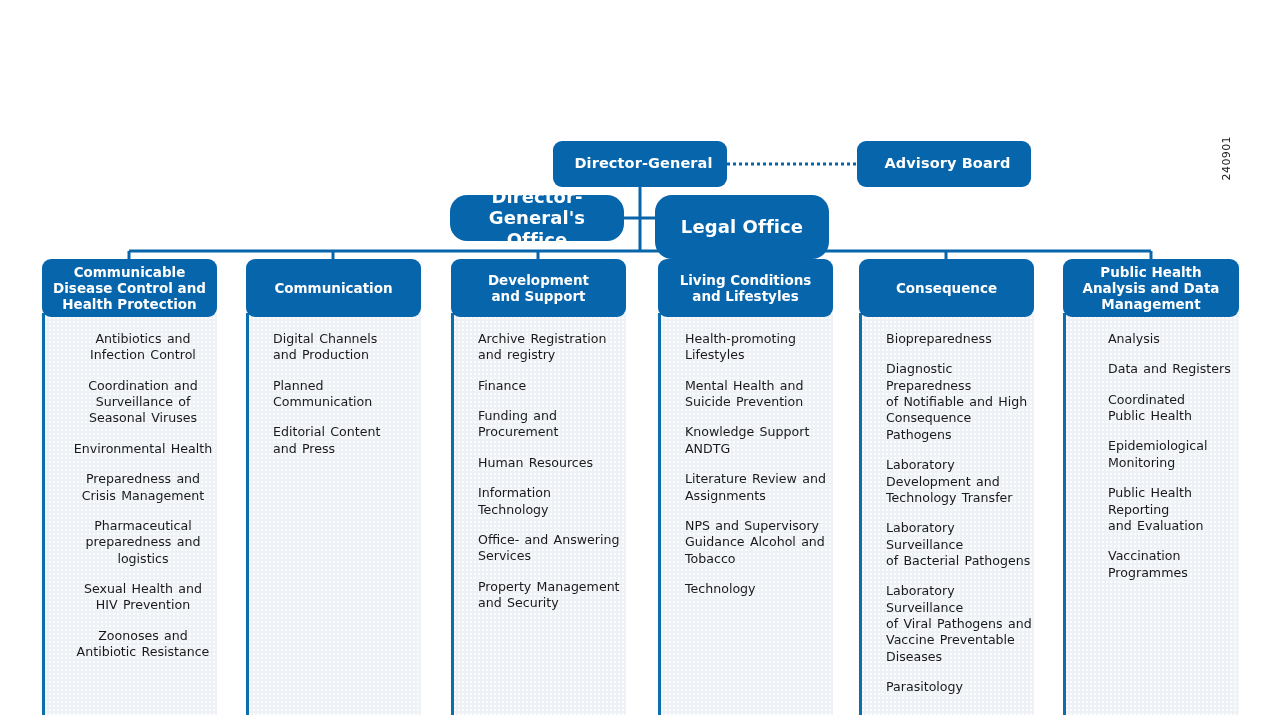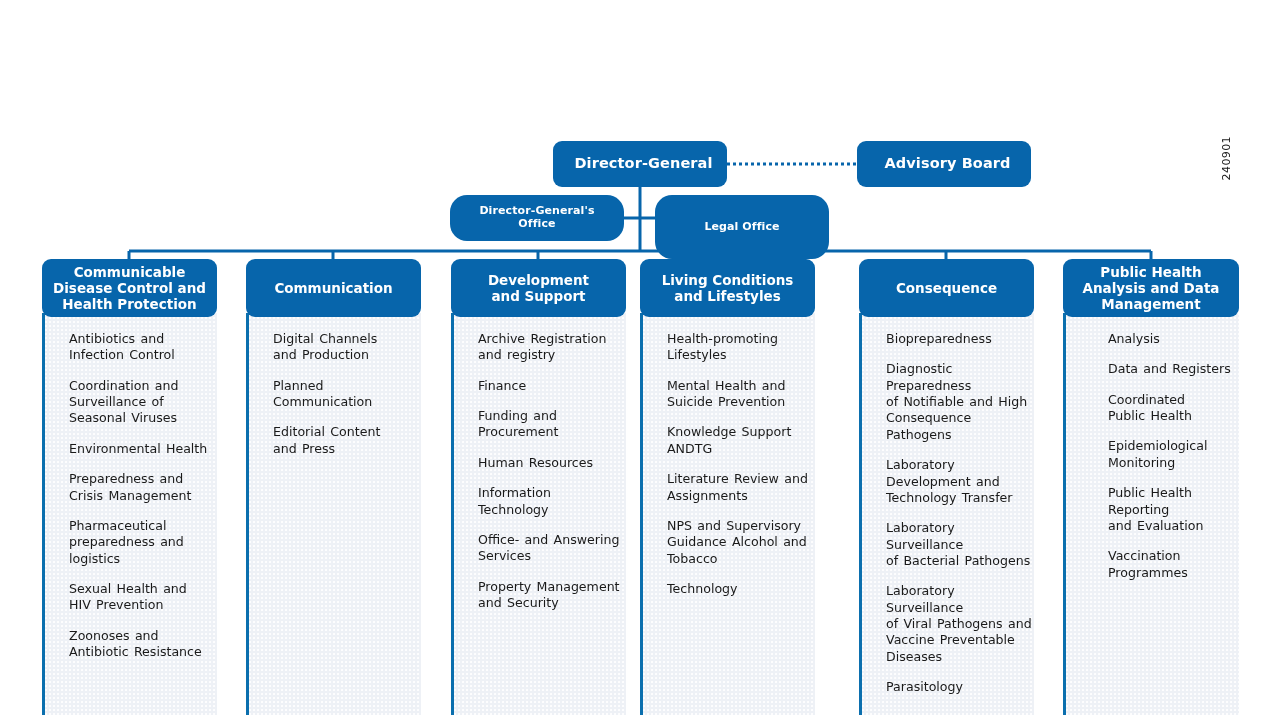--- a/index.html
+++ b/index.html
@@ -38,21 +38,21 @@
     font-weight: bold;
     display: flex;
     align-items: center;
     justify-content: center;
     text-align: center;
     line-height: 1.18;
     letter-spacing: 0.1px;
     box-sizing: border-box;
   }
   .node-box.lvl1 { font-size: 14.5px; padding-left: 7px; }
-  .node-box.lvl2 { font-size: 11px; border-radius: 17px; }
+  .node-box.lvl2 { font-size: 18px; border-radius: 17px; }
 
   #node-director-general { left: 553px;  top: 141px; width: 174px; height: 46px; }
   #node-advisory-board   { left: 857px;  top: 141px; width: 174px; height: 46px; }
   #node-dg-office        { left: 450px;  top: 195px; width: 174px; height: 46px; }
   #node-legal-office     { left: 655px;  top: 195px; width: 174px; height: 64px; }
 
   
   .dept-col {
     position: absolute;
     top: 259px;
@@ -94,25 +94,25 @@
     line-height: 1.30;
     margin-bottom: 14px;
     word-spacing: 1.3px;
   }
   .unit:last-child { margin-bottom: 0; }
 
   
   #dept-col-0 { left: 42px;   }
   #dept-col-1 { left: 246px;  }
   #dept-col-2 { left: 451px;  }
-  #dept-col-3 { left: 640px;  }
+  #dept-col-3 { left: 658px;  }
   #dept-col-4 { left: 859px;  }
   #dept-col-5 { left: 1063px; }
 
-  #dept-col-0 .dept-body { height: 402px; }
+  #dept-col-0 .dept-body { height: 402px; text-align: center; }
   #dept-col-1 .dept-body { height: 402px; }
   #dept-col-2 .dept-body { height: 402px; }
   #dept-col-3 .dept-body { height: 402px; }
   #dept-col-4 .dept-body { height: 402px; }
   #dept-col-5 .dept-body { height: 402px; }
 
   #dept-col-0 .dept-header { width: 175px; }
   #dept-col-5 { width: 176px; }
   #dept-col-5 .dept-body { width: 176px; padding-left: 42px; }
 

